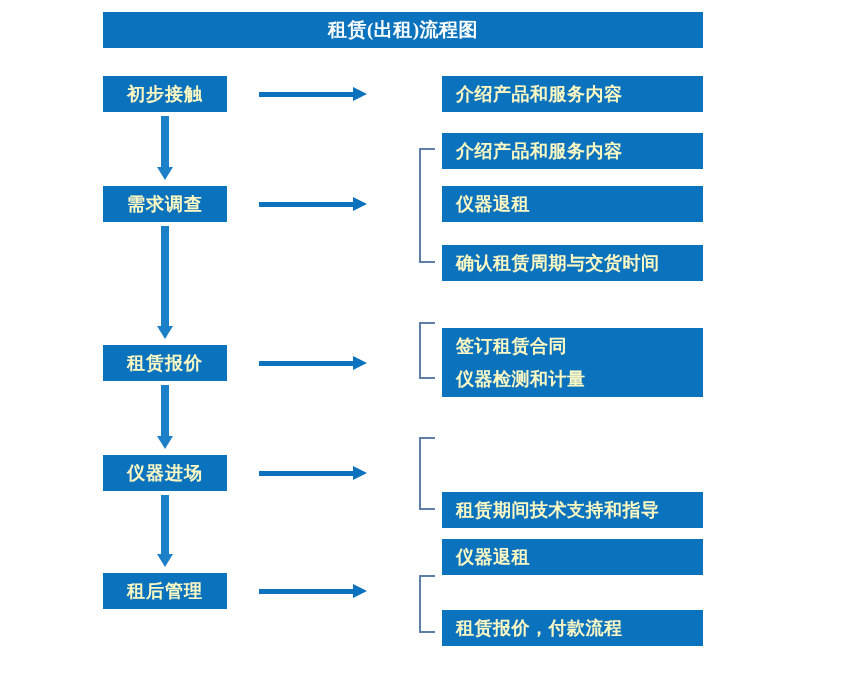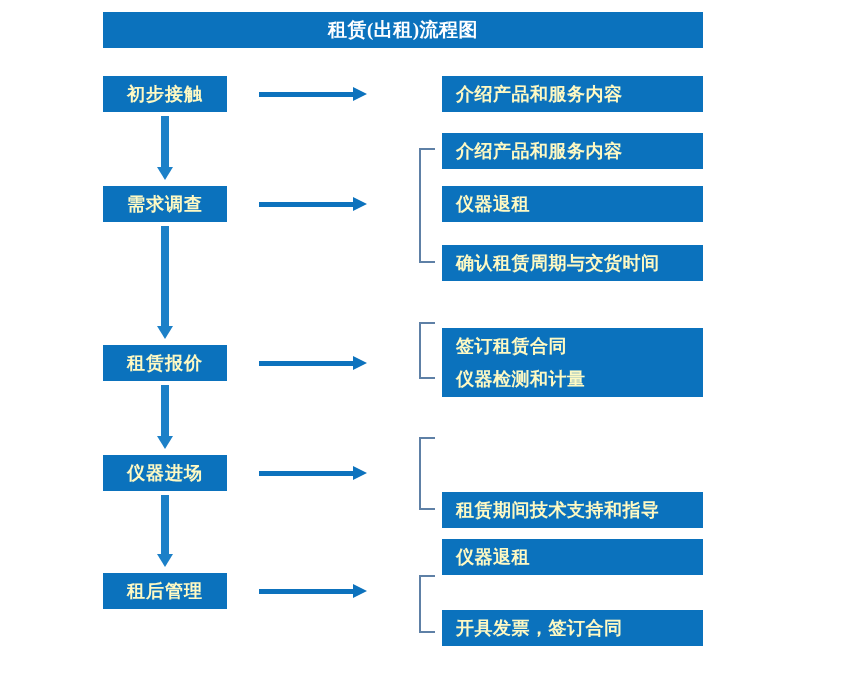--- a/index.html
+++ b/index.html
@@ -186,15 +186,15 @@
   <div class="box box-right" style="top:133px;">介绍产品和服务内容</div>
   <div class="box box-right" style="top:186px;">仪器退租</div>
   <div class="box box-right" style="top:245px;">确认租赁周期与交货时间</div>
 
   <div class="box box-right" style="top:328px;">签订租赁合同</div>
   <div class="box box-right" style="top:361px;">仪器检测和计量</div>
 
   <div class="box box-right" style="top:492px;">租赁期间技术支持和指导</div>
 
   <div class="box box-right" style="top:539px;">仪器退租</div>
-  <div class="box box-right" style="top:610px;">开具发票，签订合同</div>
+  <div class="box box-right" style="top:610px;">租赁报价，付款流程</div>
 
 </div>
 
 </body></html>

